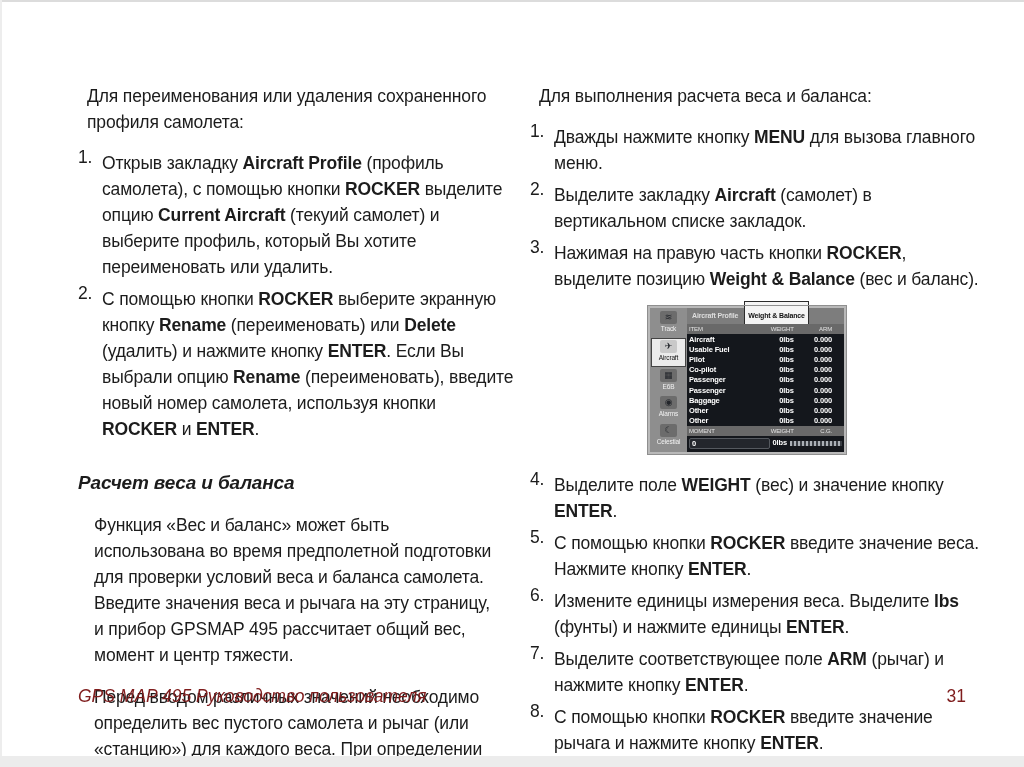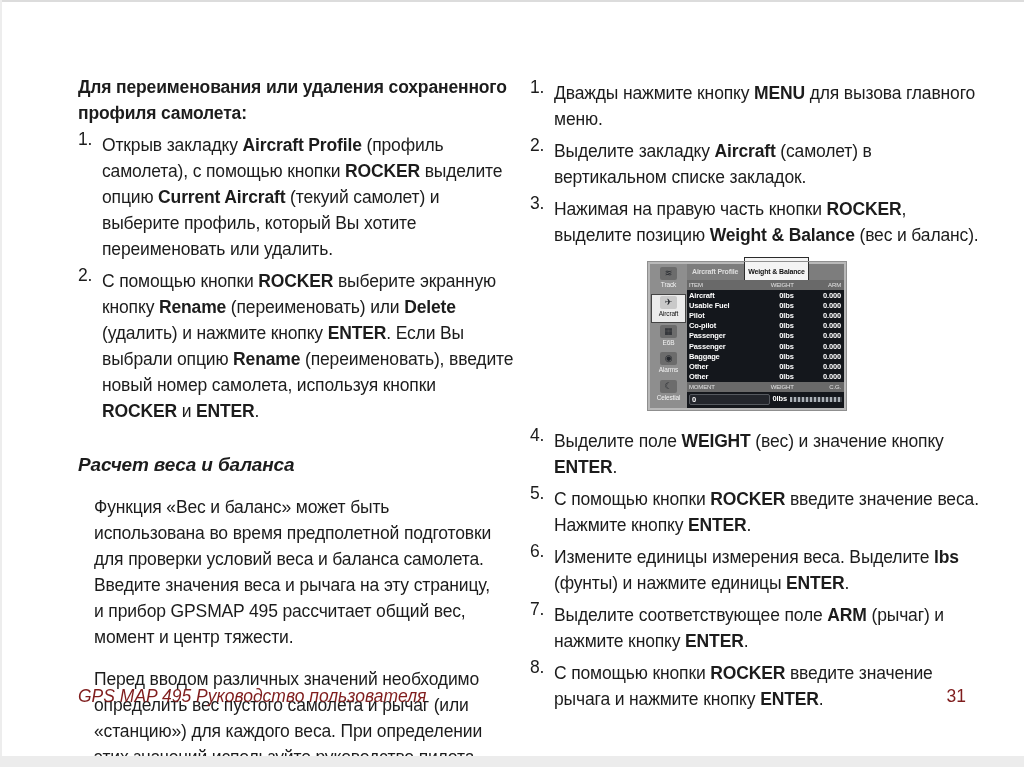--- a/index.html
+++ b/index.html
@@ -9,21 +9,21 @@
     color:#1c1c1c;
   }
   .page-top-edge { position:absolute; top:0; left:0; right:0; height:2px; background:#dcdcdc; }
   .page-left-edge { position:absolute; top:0; left:0; width:2px; height:100%; background:#ededed; }
   .page-bottom-edge { position:absolute; bottom:0; left:0; right:0; height:11px; background:#ececec; }
 
   .col { position:absolute; top:74px; font-size:17.5px; line-height:26px; letter-spacing:-0.15px; }
   .col-left  { left:78px;  width:436px; }
   .col-right { left:530px; width:458px; }
 
-  .head { font-weight:bold; margin:0; font-size:17.5px; }
+  .head { font-weight:normal; margin:9px; font-size:17.5px; }
   .subhead { font-weight:bold; font-style:italic; font-size:19px; margin:28px 0 16px 0; }
   p.body { margin:16px; }
   span.b { font-weight:bold; }
 
   .li { display:flex; }
   .li .num { flex:none; width:24px; }
   .li .txt { flex:1;margin-top:6px; }
 
   
   .dev-wrap { margin:14px 0 12px 118px; }
@@ -41,21 +41,21 @@
 
   .dev-main { flex:1; display:flex; flex-direction:column; min-width:0; }
   .dev-tabs { height:16px; flex:none; background:#7d7d7d; display:flex; align-items:center; gap:3px; padding:1px 2px; box-sizing:border-box; }
   .dev-tabs .t1 { color:#dedede; font-size:7px; font-weight:bold; padding:1px 3px; }
   .dev-tabs .t2 { background:#f4f4f4; color:#101010; font-size:7px; font-weight:bold; border:1px solid #2b2b2b; padding:1px 3px; }
   .dev-chead { height:10px; flex:none; background:#696969; color:#e3e3e3; font-size:6px; line-height:10px; display:flex; }
   .dev-rows { flex:1; display:flex; flex-direction:column; justify-content:space-evenly; }
   .dev-row { display:flex; color:#ffffff; font-size:7.5px; font-weight:bold; line-height:9px; }
   .c-item { width:40%; padding-left:2px; box-sizing:border-box; }
   .c-w    { width:28%; text-align:right; }
-  .c-a    { width:32%; text-align:right; padding-right:3px; box-sizing:border-box; }
+  .c-a    { width:32%; text-align:right; padding-right:12px; box-sizing:border-box; }
   .dev-foot { height:14px; flex:none; display:flex; align-items:center; color:#fff; font-size:7.5px; font-weight:bold; padding:0 2px 2px 2px; gap:3px; }
   .moment-field { flex:1; background:#23262c; border:1px solid #55595f; border-radius:2px; padding:0 2px; line-height:9px; }
   .cg-bar { width:52px; height:5px; background:repeating-linear-gradient(90deg,#aab0b6 0 2px,#3a3e44 2px 4px); }
 
   
   .footer { position:absolute; left:78px; right:58px; top:686px; display:flex; justify-content:space-between; font-size:17.5px; color:#7f1d1d; }
   .footer .title { font-style:italic; }
 </style>
 </head>
 <body>
@@ -77,20 +77,21 @@
           <span class="num">2.</span>
           <span class="txt"><span>С помощью кнопки </span><span class="b">ROCKER</span><span> выберите экранную кнопку </span><span class="b">Rename</span><span> (переименовать) или </span><span class="b">Delete</span><span> (удалить) и нажмите кнопку </span><span class="b">ENTER</span><span>. Если Вы выбрали опцию </span><span class="b">Rename</span><span> (переименовать), введите новый номер самолета, используя кнопки </span><span class="b">ROCKER</span><span> и </span><span class="b">ENTER</span><span>.</span></span>
         </div>
       </div>
     <p class="subhead">Расчет веса и баланса</p>
     <p class="body">Функция «Вес и баланс» может быть использована во время предполетной подготовки для проверки условий веса и баланса самолета. Введите значения веса и рычага на эту страницу, и прибор GPSMAP 495 рассчитает общий вес, момент и центр тяжести.</p>
     <p class="body">Перед вводом различных значений необходимо определить вес пустого самолета и рычаг (или «станцию») для каждого веса. При определении этих значений используйте руководство пилота Вашего самолета, где Вы также найдете ограничения по весу и границы центра тяжести. Сравните эти цифры со значениями, рассчитанными прибором GPSMAP 495.</p>
   </div>
 
   <div class="col col-right">
+    <p class="head">Для выполнения расчета веса и баланса:</p>
     <div>
 
         <div class="li">
           <span class="num">1.</span>
           <span class="txt"><span>Дважды нажмите кнопку </span><span class="b">MENU</span><span> для вызова главного меню.</span></span>
         </div>
 
         <div class="li">
           <span class="num">2.</span>
           <span class="txt"><span>Выделите закладку </span><span class="b">Aircraft</span><span> (самолет) в вертикальном списке закладок.</span></span>

